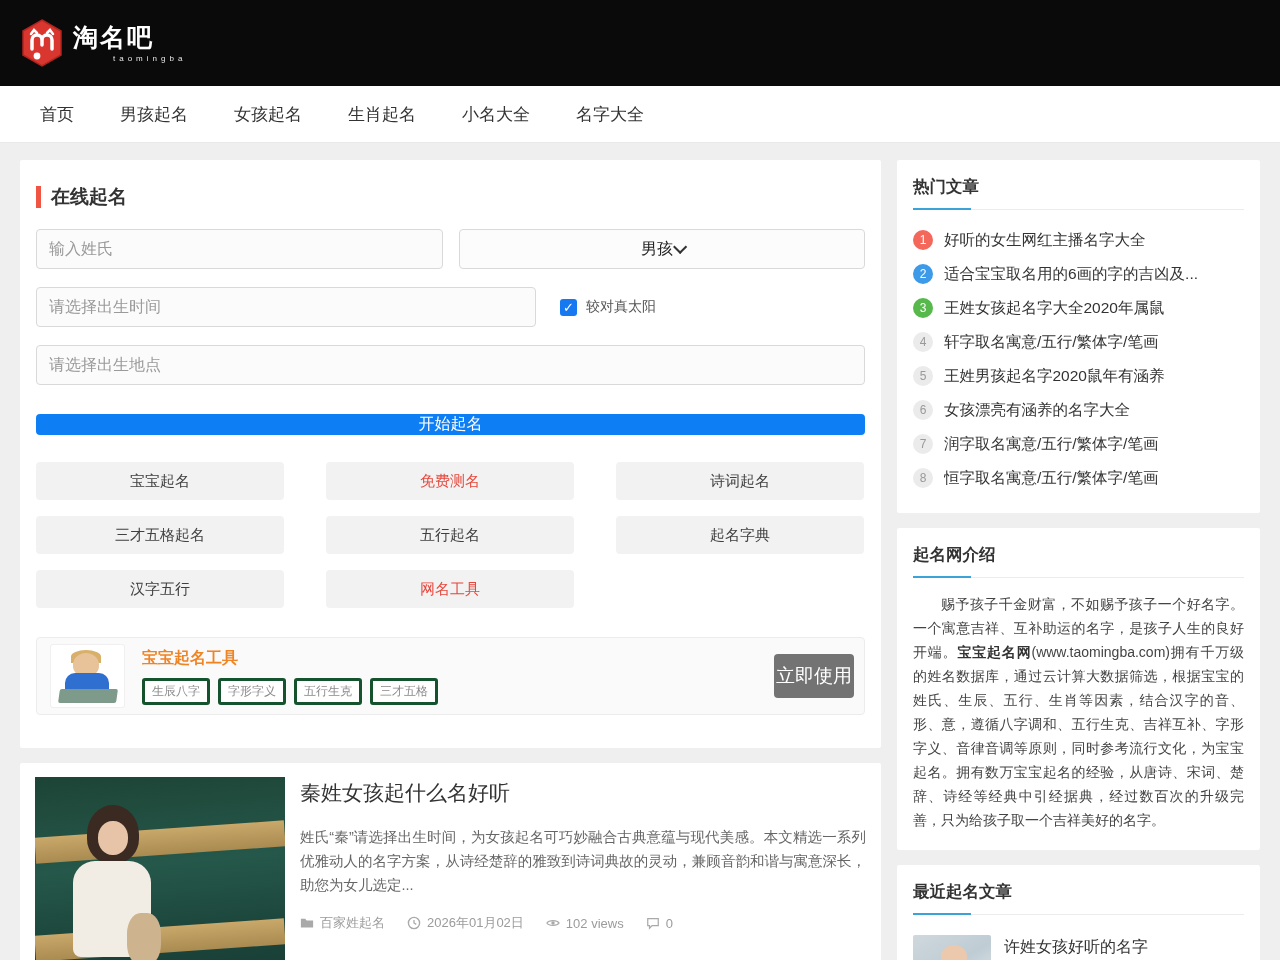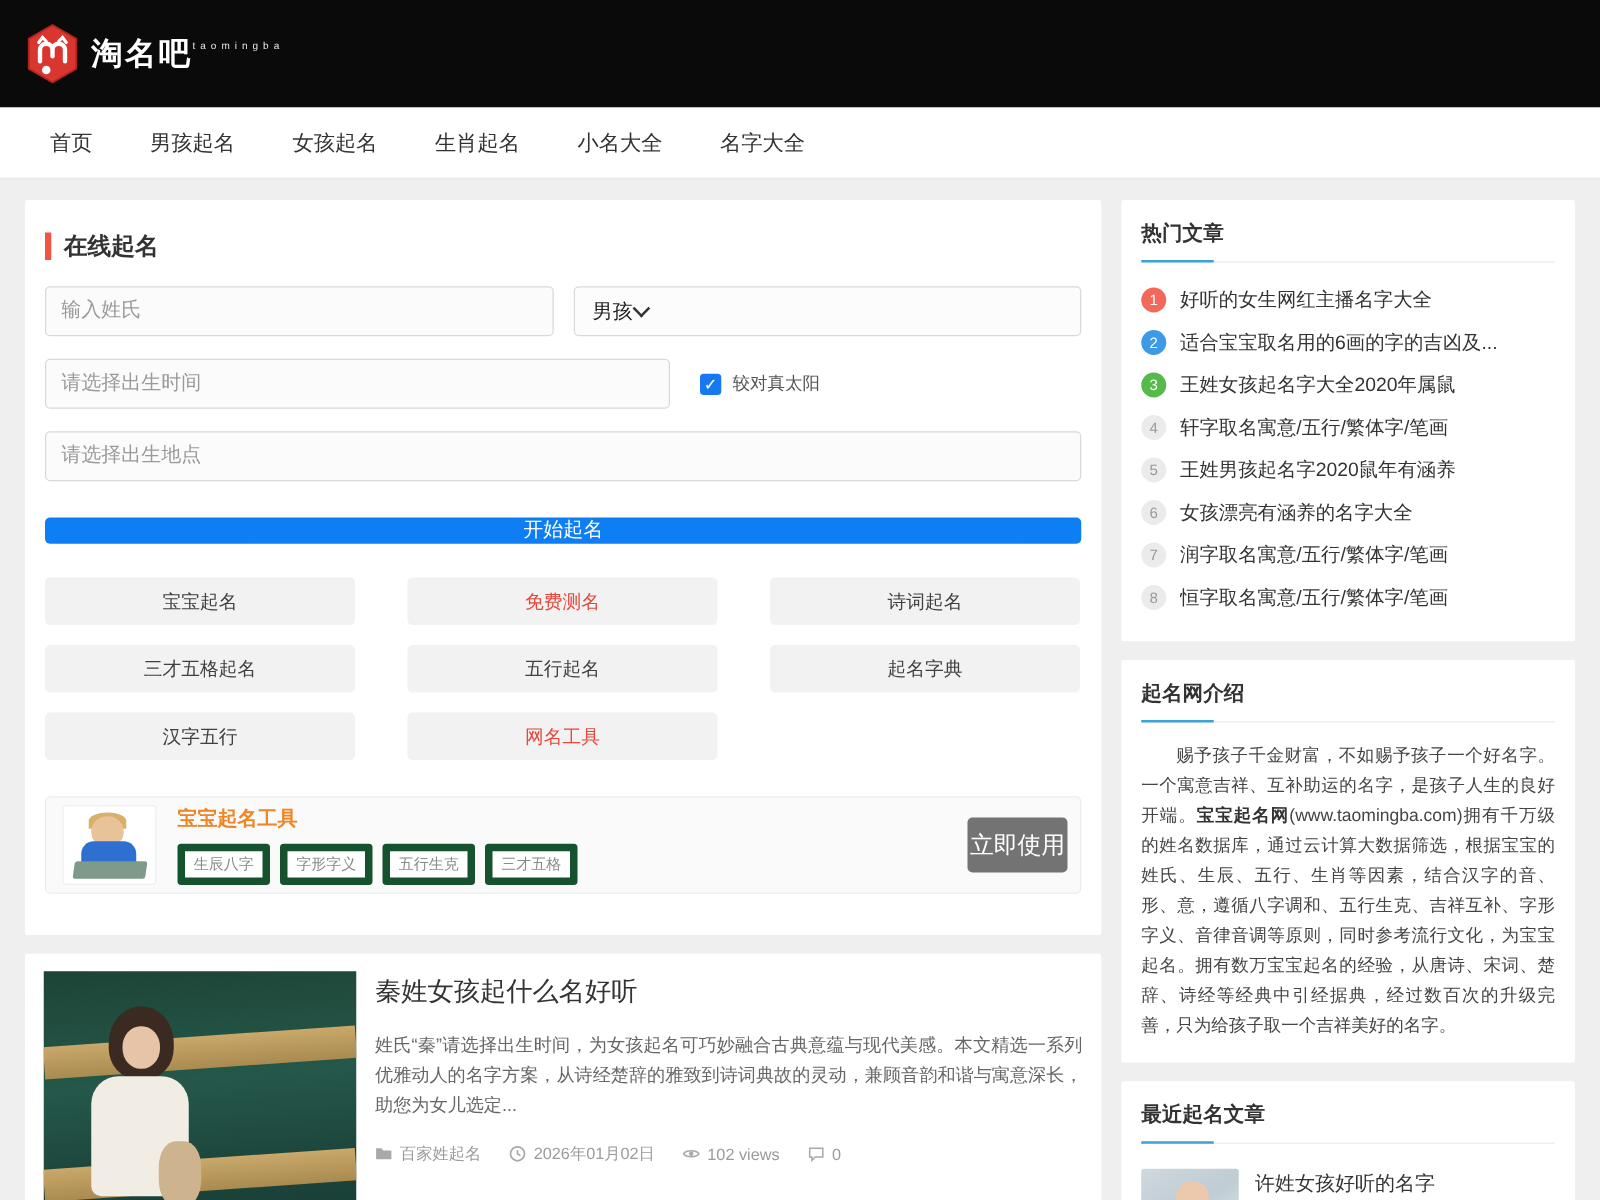--- a/index.html
+++ b/index.html
@@ -3,23 +3,23 @@
 <meta charset="utf-8">
 <style>
   * { margin:0; padding:0; box-sizing:border-box; }
   html,body { width:1280px; height:960px; overflow:hidden; }
   body { font-family:"Liberation Sans","DejaVu Sans",sans-serif; background:#efefef; color:#333; position:relative; }
 
   
   .site-header { height:86px; background:#0a0a0a; display:flex; align-items:center; padding-left:20px; }
   .logo-wrap { display:flex; align-items:center; gap:9px; }
   .logo-hex { width:44px; height:48px; }
-  .logo-text-block { display:flex; flex-direction:row; }
+  .logo-text-block { display:flex; flex-direction:column; }
   .logo-title { color:#fff; font-size:25px; font-weight:bold; letter-spacing:2px; line-height:28px; }
-  .logo-sub { color:#e8e8e8; font-size:8px; letter-spacing:4px; margin-top:3px; }
+  .logo-sub { color:#e8e8e8; font-size:8px; letter-spacing:4px; margin-top:3px;margin-left:40px; }
 
   
   .main-nav { height:57px; background:#fff; display:flex; align-items:center; padding-left:40px; border-bottom:1px solid #e9e9e9; }
   .nav-item { font-size:17px; color:#333; margin-right:46px; text-decoration:none; cursor:pointer; }
 
   
   .page { position:relative; padding:17px 20px 0 20px; display:flex; gap:16px; align-items:flex-start; }
   .main-col { width:861px; }
   .side-col { width:363px; }
   .card { background:#fff; border-radius:2px; }
@@ -28,40 +28,40 @@
   .form-card { padding:24px 16px 33px 16px; }
   .section-head { display:flex; align-items:center; margin-bottom:19px; }
   .section-bar { width:5px; height:22px; background:#f05543; margin-right:10px; }
   .section-title { font-size:19px; font-weight:bold; color:#333; }
   .frow { display:flex; gap:16px; margin-bottom:18px; align-items:center; }
   .tinput { height:40px; border:1px solid #d9d9d9; border-radius:4px; background:#fbfbfb; padding:0 12px; font-size:16px; color:#333; font-family:inherit; outline:none; }
   .tinput::placeholder { color:#9a9a9a; }
   .w-half { width:407px; }
   .w-time { width:500px; }
   .w-full { width:829px; }
-  .gender-select { width:406px; height:40px; border:1px solid #d9d9d9; border-radius:4px; background:#fcfcfc; display:flex; align-items:center; justify-content:flex-start; padding:0 14px; font-size:16px; color:#222; cursor:pointer; }
+  .gender-select { width:406px; height:40px; border:1px solid #d9d9d9; border-radius:4px; background:#fcfcfc; display:flex; align-items:center; justify-content:center; padding:0 14px; font-size:16px; color:#222; cursor:pointer; }
   .chev { width:10px; height:10px; border-right:2px solid #333; border-bottom:2px solid #333; transform:rotate(45deg) translateY(-3px); }
   .chk-wrap { display:flex; align-items:center; gap:9px; margin-left:8px; cursor:pointer; }
   .chk-box { width:17px; height:17px; background:#1779f2; border-radius:3px; color:#fff; font-size:13px; line-height:17px; text-align:center; font-weight:bold; }
   .chk-label { font-size:14px; color:#555; }
   .submit-btn { width:829px; height:21px; background:#0e7ef5; border:none; border-radius:4px; color:#fff; font-size:16px; margin:11px 0 27px 0; cursor:pointer; font-family:inherit; }
   .qgrid { display:grid; grid-template-columns:repeat(3,248px); column-gap:42px; row-gap:16px; margin-bottom:29px; }
   .qbtn { height:38px; background:#f2f2f2; border:none; border-radius:4px; font-size:15px; color:#404040; cursor:pointer; font-family:inherit; }
 
   
   .promo { height:78px; background:#fafafa; border:1px solid #ececec; border-radius:4px; display:flex; align-items:center; padding:0 10px 0 13px; }
   .promo-img { width:75px; height:64px; border-radius:3px; margin-right:17px; position:relative; overflow:hidden; background:#fff; border:1px solid #f0f0f0; }
   .kid-head { position:absolute; left:22px; top:8px; width:26px; height:24px; border-radius:50% 50% 46% 46%; background:#e8c39a; }
   .kid-hair { position:absolute; left:20px; top:5px; width:30px; height:13px; border-radius:50% 50% 0 0; background:#d8b06a; }
   .kid-body { position:absolute; left:14px; top:28px; width:44px; height:22px; border-radius:10px 10px 0 0; background:#2f6fd0; }
   .kid-book { position:absolute; left:8px; top:44px; width:58px; height:14px; background:#7d9a8a; border-radius:2px; transform:skewX(-8deg); }
   .promo-mid { flex:1; }
   .promo-title { color:#ef8425; font-size:16px; font-weight:bold; margin-bottom:9px; }
   .tag-row { display:flex; gap:8px; }
-  .tag { font-size:12px; color:#8a8a8a; border:6px solid #14532d; border-radius:3px; padding:2px 7px; background:#fff;text-align:center; }
+  .tag { font-size:12px; color:#8a8a8a; border:3px solid #14532d; border-radius:3px; padding:2px 7px; background:#fff;text-align:center; }
   .cta-btn { background:#737373; color:#fff; border:none; border-radius:4px; font-size:19px; padding:9px 2px; cursor:pointer; font-family:inherit; }
 
   
   .article-card { margin-top:15px; padding:14px 15px; display:flex; height:200px; overflow:hidden; }
   .art-img { width:250px; height:220px; flex:none; position:relative; overflow:hidden; background:linear-gradient(175deg,#1d4436 0%,#25584a 40%,#1c453c 70%,#173c33 100%); cursor:pointer; }
   .beam { position:absolute; left:0; width:100%; height:26px; background:linear-gradient(#c9a86a,#a98a50); transform:rotate(-4deg); }
   .beam.b1 { top:52px; } .beam.b2 { top:150px; }
   .girl-hair { position:absolute; left:52px; top:28px; width:52px; height:58px; border-radius:50% 50% 42% 42%; background:#3a2a22; }
   .girl-face { position:absolute; left:63px; top:44px; width:30px; height:34px; border-radius:48%; background:#e7c4a8; }
   .girl-body { position:absolute; left:38px; top:84px; width:78px; height:96px; border-radius:22px 22px 8px 8px; background:#f2ede4; }

